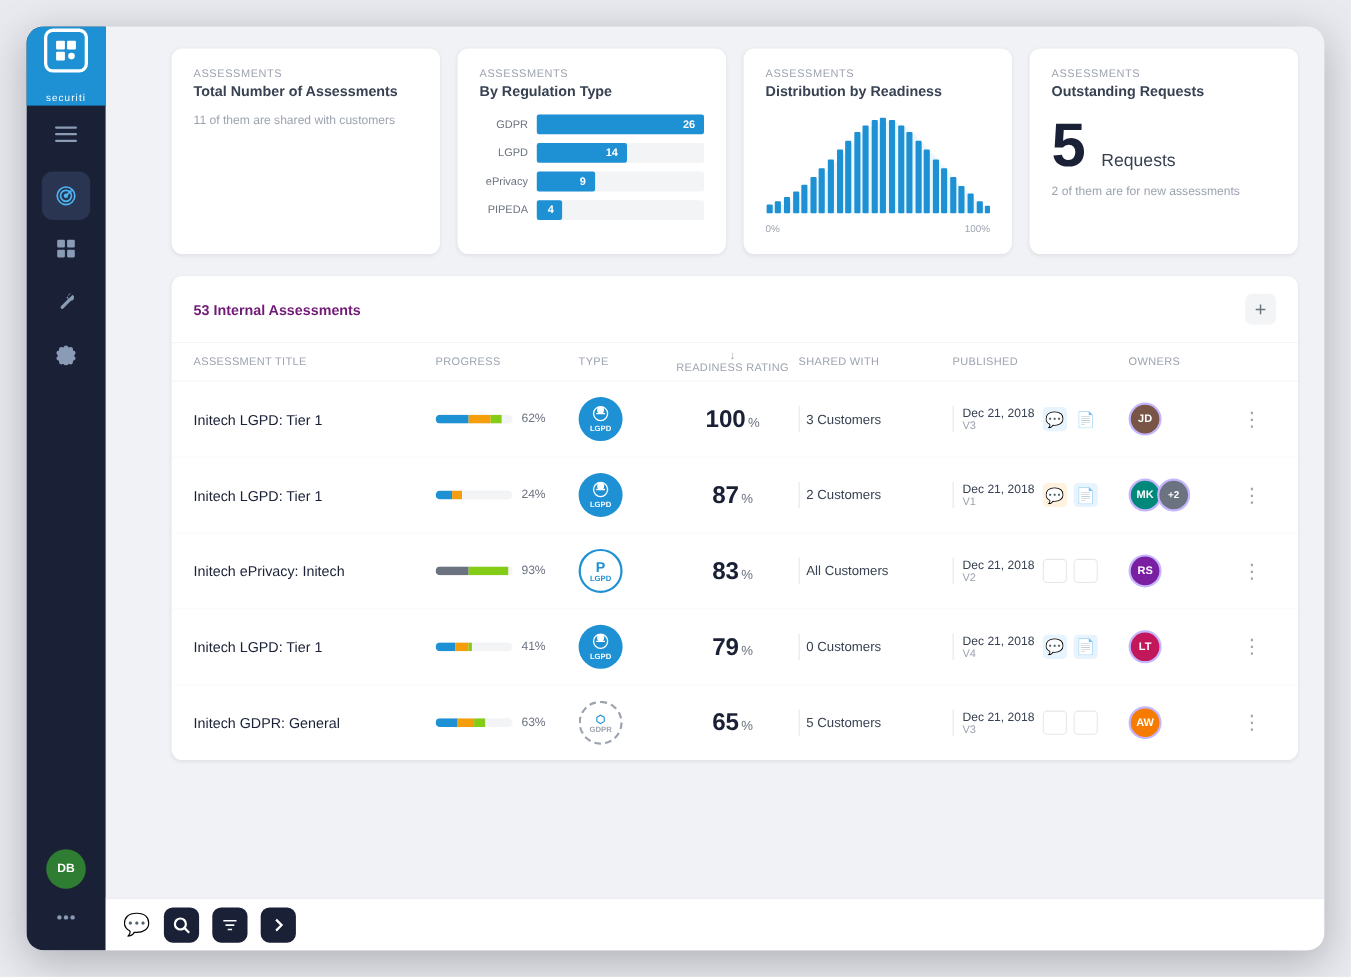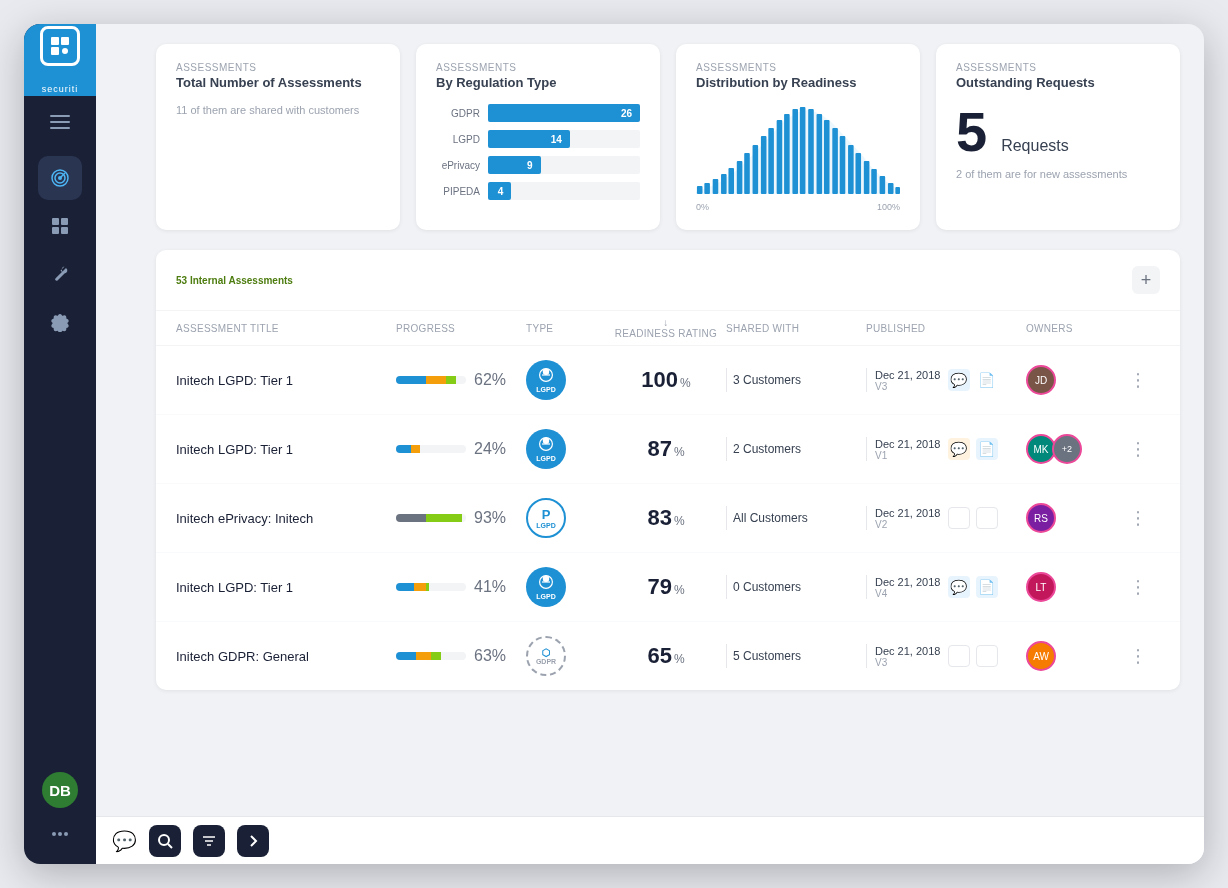--- a/index.html
+++ b/index.html
@@ -73,21 +73,21 @@
       align-items: center;
       justify-content: center;
       color: #8a9bb5;
       cursor: pointer;
       font-size: 20px;
     }
     .sidebar-item.active { background: #2a3552; color: #4db6f5; }
     .sidebar-bottom { display: flex; flex-direction: column; align-items: center; gap: 8px; }
     .avatar-circle {
       width: 36px; height: 36px; border-radius: 50%;
-      background: #2e7d32; color: white; font-size: 15px; font-weight: bold;
+      background: #2e7d32; color: white; font-size: 11px; font-weight: bold;
       display: flex; align-items: center; justify-content: center;
     }
     .dots-icon { width: 36px; height: 36px; display: flex; align-items: center; justify-content: center; color: #8a9bb5; font-size: 18px; }
 
     
     .main-content { flex: 1; display: flex; flex-direction: column; overflow: hidden; }
 
     .page-header {
       background: white;
       padding: 20px 28px;
@@ -128,21 +128,21 @@
       box-shadow: 0 1px 4px rgba(0,0,0,0.07);
       overflow: hidden;
     }
     .table-header {
       display: flex;
       align-items: center;
       justify-content: space-between;
       padding: 16px 20px;
       border-bottom: 1px solid #f3f4f6;
     }
-    .table-title { font-size: 10px; font-weight: 600; color: #4d7c0f; }
+    .table-title { font-size: 13px; font-weight: 600; color: #701a75; }
     .add-btn {
       width: 28px; height: 28px; border-radius: 6px;
       background: #f3f4f6; border: none; cursor: pointer;
       display: flex; align-items: center; justify-content: center;
       font-size: 18px; color: #6b7280;
     }
     .table-col-headers {
       display: grid;
       grid-template-columns: 220px 130px 80px 120px 140px 160px 100px 50px;
       padding: 6px 20px;
@@ -160,21 +160,21 @@
       align-items: center;
     }
     .table-row-item:last-child { border-bottom: none; }
 
     .row-title { font-size: 13px; color: #1a2035; font-weight: 500; }
 
     
     .progress-cell { display: flex; align-items: center; gap: 8px; }
     .progress-bar-track { width: 70px; height: 8px; background: #f3f4f6; border-radius: 4px; overflow: hidden; display: flex; }
     .progress-segment { height: 100%; }
-    .progress-pct { font-size: 16px; color: #6b7280; }
+    .progress-pct { font-size: 11px; color: #6b7280; }
 
     
     .type-badge {
       width: 40px; height: 40px; border-radius: 50%;
       border: 2px solid #1e90d4; display: flex; flex-direction: column;
       align-items: center; justify-content: center; font-size: 7px;
       color: #1e90d4; font-weight: 600;
     }
     .type-badge.gdpr { border-color: #9ca3af; border-style: dashed; }
 
@@ -196,24 +196,24 @@
     .pub-icons { display: flex; gap: 6px; align-items: center; }
     .pub-icon-btn { width: 22px; height: 22px; border-radius: 4px; display: flex; align-items: center; justify-content: center; font-size: 14px; cursor: pointer; }
     .pub-icon-btn.blue { background: #e8f4fd; color: #1e90d4; }
     .pub-icon-btn.orange { background: #fff3e0; color: #f57c00; }
     .pub-icon-btn.plain { color: #9ca3af; }
 
     
     .owners-cell { display: flex; align-items: center; gap: -4px; }
     .owner-avatar {
       width: 30px; height: 30px; border-radius: 50%;
-      border: 2px solid #ec4899; overflow: hidden;
+      border: 2px solid #c4b5fd; overflow: hidden;
       margin-left: -4px; background: #ddd;
       display: flex; align-items: center; justify-content: center;
-      font-size: 10px; color: white; font-weight: 400;
+      font-size: 10px; color: white; font-weight: 700;
     }
     .owner-avatar:first-child { margin-left: 0; }
     .owner-more { background: #6b7280; font-size: 9px; }
 
     
     .av-brown { background: #795548; }
     .av-teal { background: #00897b; }
     .av-purple { background: #7b1fa2; }
     .av-pink { background: #c2185b; }
     .av-orange { background: #f57c00; }

